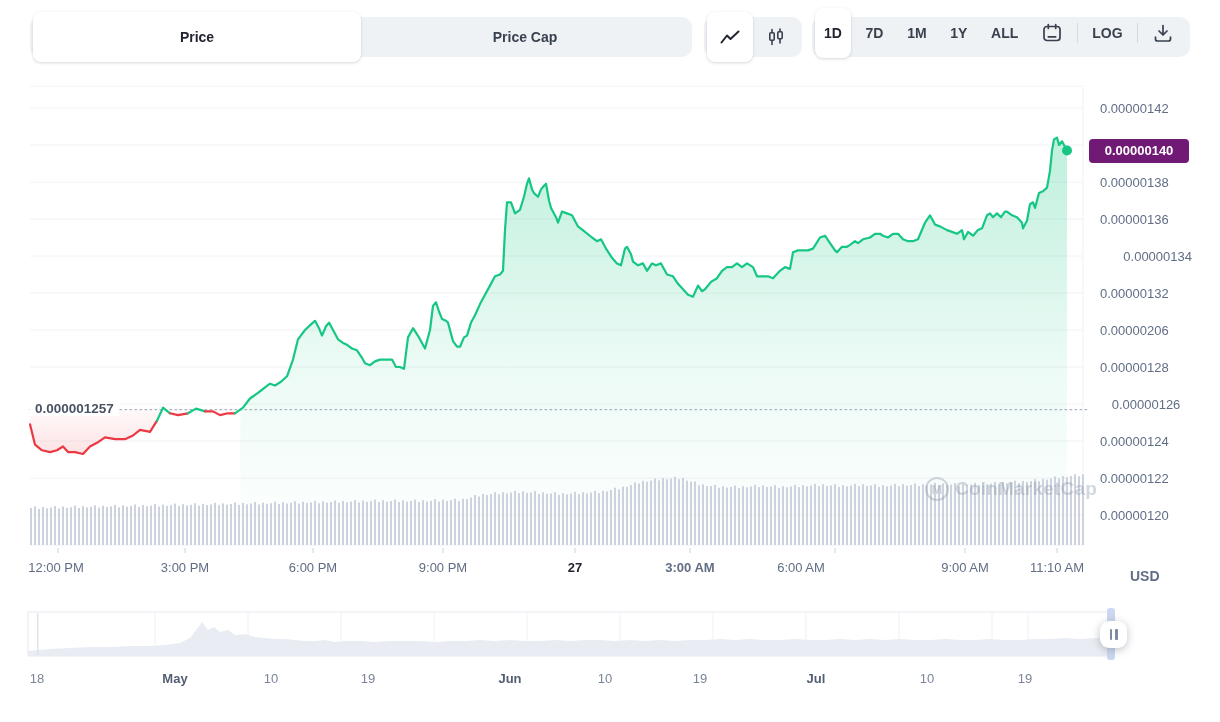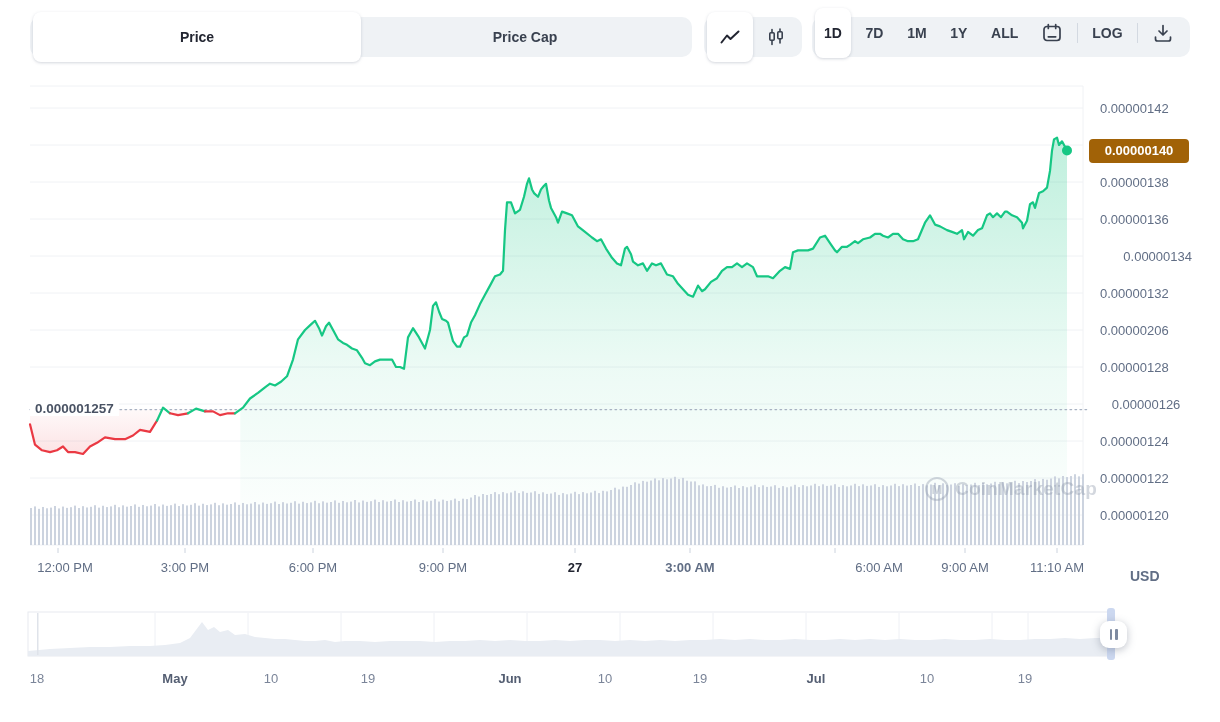--- a/index.html
+++ b/index.html
@@ -16,21 +16,21 @@
   #metricSeg button{flex:1 1 50%;}
   #typeSeg{left:704px;width:98px;}
   #typeSeg button{width:46px;padding:0;}
   #rangeSeg{left:812px;width:378px;justify-content:space-between;padding:3px 8px 11px 3px;}
   #rangeSeg button{padding:0 9px;}
   .vdiv{width:1px;height:20px;background:#d3d9e1;}
   .icon{display:block;}
   
   #chart-svg{position:absolute;left:0;top:0;}
   .ylab{position:absolute;left:1100px;width:92px;font-size:13px;color:#616e85;}
-  #price-badge{position:absolute;left:1089px;width:100px;height:24px;background:#a16207;
+  #price-badge{position:absolute;left:1089px;width:100px;height:24px;background:#701a75;
        border-radius:4px;color:#fff;font-size:13px;font-weight:700;display:flex;
        align-items:center;justify-content:center;}
   #baseline-label{position:absolute;left:30px;background:#fff;padding:0 5px 0 5px;
        font-size:13.5px;font-weight:700;color:#4a5364;}
   .xlab{position:absolute;top:560px;font-size:13px;color:#616e85;transform:translateX(-50%);white-space:nowrap;}
   .xlab.bold{font-weight:700;color:#222531;}
   #usd{position:absolute;left:1130px;top:568px;width:60px;font-size:14px;font-weight:700;color:#616e85;}
   .blab{position:absolute;top:671px;font-size:13px;color:#7b8599;transform:translateX(-50%);}
   .blab.bold{font-weight:700;color:#545e72;}
   #watermark{position:absolute;left:925px;top:477px;display:flex;align-items:center;gap:6px;
@@ -434,27 +434,27 @@
       <div class="ylab" style="top: 322.5px;">0.00000206</div>
       <div class="ylab" style="top: 359.5px;">0.00000128</div>
       <div class="ylab" style="top: 396.5px; text-align: center;">0.00000126</div>
       <div class="ylab" style="top: 433.5px;">0.00000124</div>
       <div class="ylab" style="top: 470.5px;">0.00000122</div>
       <div class="ylab" style="top: 507.5px;">0.00000120</div>
     </div>
   <div id="price-badge" style="top: 138.55px;">0.00000140</div>
   <div id="baseline-label" style="top: 400.55px;">0.000001257</div>
   <div id="xlabels">
-      <span class="xlab" style="left: 65px;">12:00 PM</span>
+      <span class="xlab" style="left: 56px;">12:00 PM</span>
       <span class="xlab" style="left: 185px;">3:00 PM</span>
       <span class="xlab" style="left: 313px;">6:00 PM</span>
       <span class="xlab" style="left: 443px;">9:00 PM</span>
       <span class="xlab bold" style="left: 575px;">27</span>
       <span class="xlab" style="left: 690px; font-weight: bold;">3:00 AM</span>
-      <span class="xlab" style="left: 879px;">6:00 AM</span>
+      <span class="xlab" style="left: 801px;">6:00 AM</span>
       <span class="xlab" style="left: 965px;">9:00 AM</span>
       <span class="xlab" style="left: 1057px;">11:10 AM</span>
     </div>
   <div id="usd">USD</div>
 
   <div id="watermark">
     <span class="wm-circle">M</span>
     <span class="wm-text">CoinMarketCap</span>
   </div>
 

